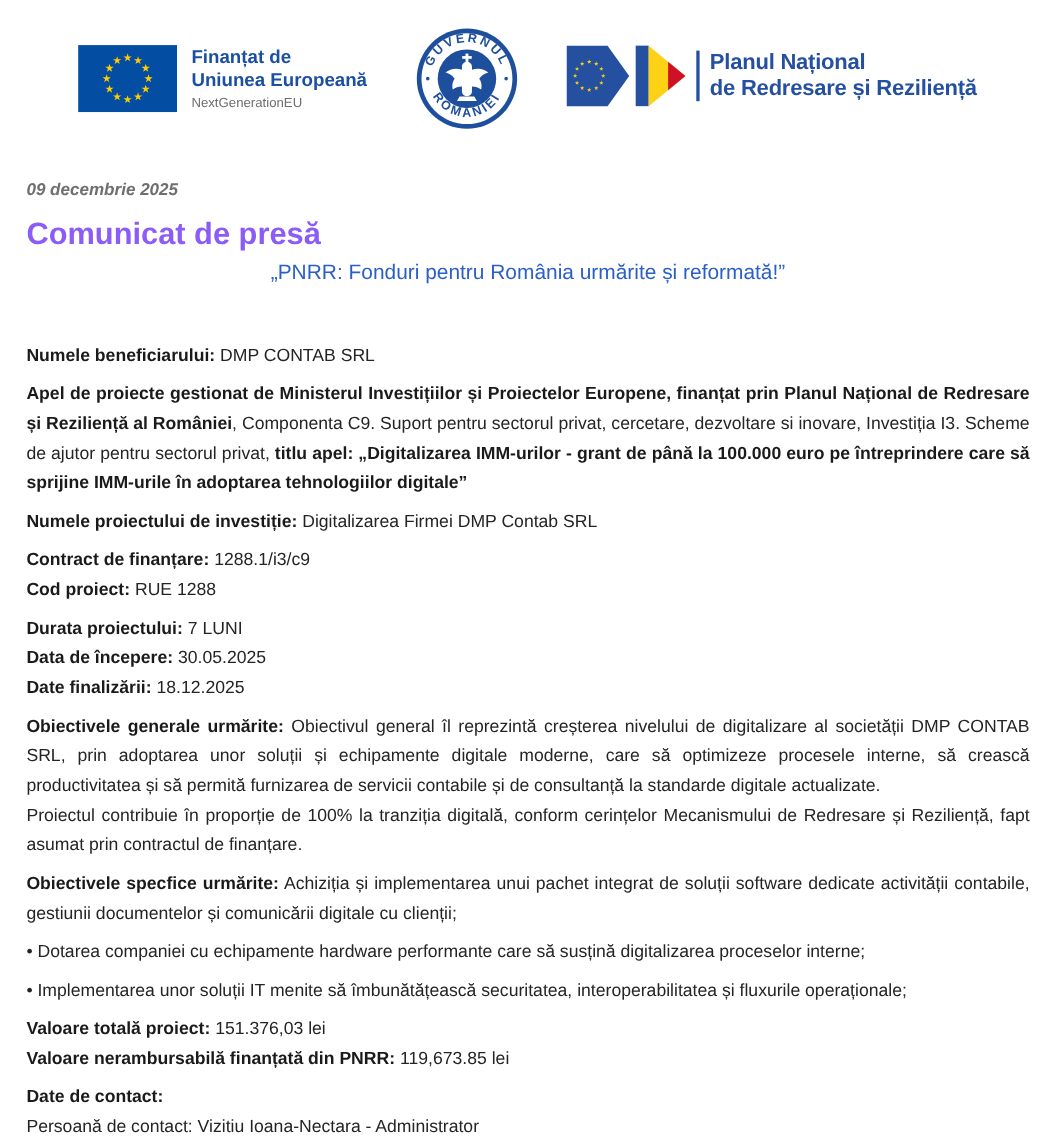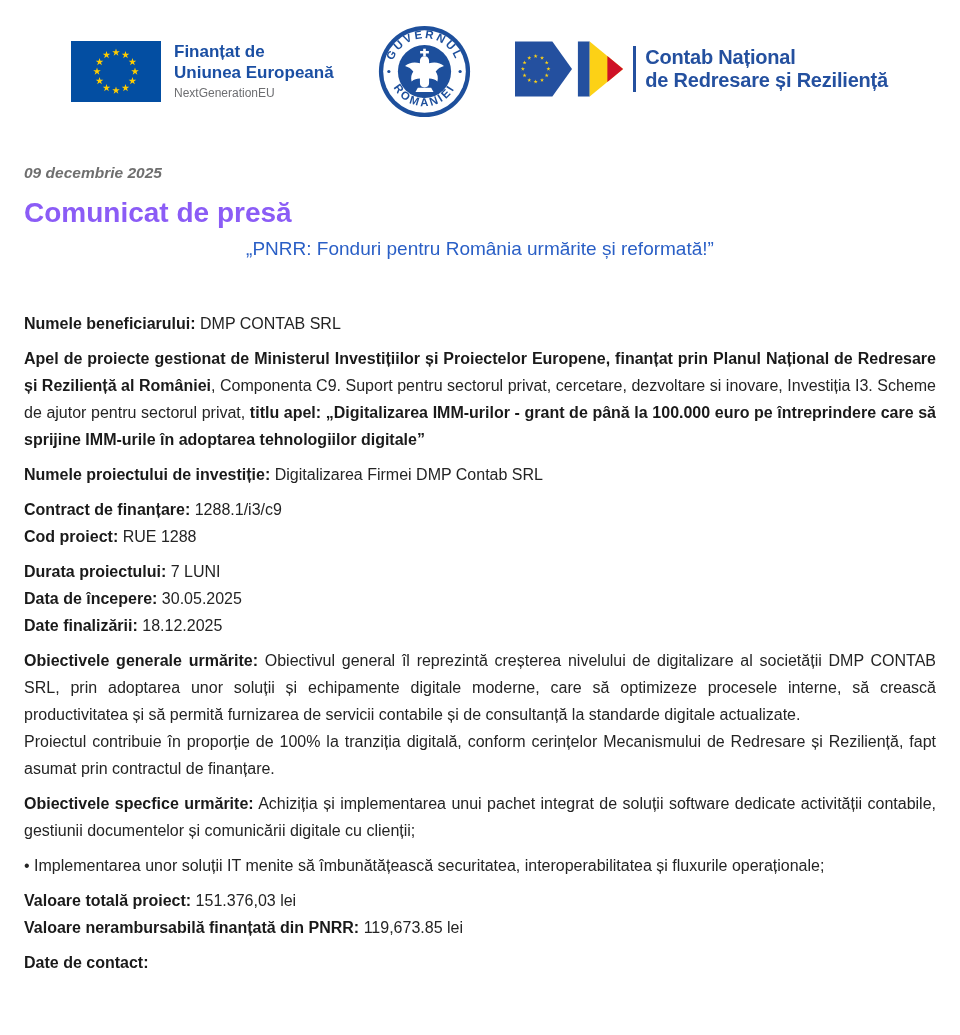--- a/index.html
+++ b/index.html
@@ -128,21 +128,21 @@
           <use href="#st" transform="translate(14.5,41.26) scale(0.55)"></use>
             <use href="#st" transform="translate(21,43) scale(0.55)"></use>
           <use href="#st" transform="translate(27.5,41.26) scale(0.55)"></use>
             <use href="#st" transform="translate(32.26,36.5) scale(0.55)"></use>
         </g>
         <rect x="64" y="2" width="12" height="56" fill="#24509f"></rect>
         <polygon points="76,2 110,30 76,58" fill="#fcd116"></polygon>
         <polygon points="94,16.8 110,30 94,43.2" fill="#ce1126"></polygon>
       </svg>
       <div class="pnrr-text">
-        <div>Contab Național</div>
+        <div>Planul Național</div>
         <div>de Redresare și Reziliență</div>
       </div>
     </div>
   </div>
 
   <div class="date-row">09 decembrie 2025</div>
   <div class="doc-title">Comunicat de presă</div>
   <div class="doc-subtitle">„PNRR: Fonduri pentru România urmărite și reformată!”</div>
 
   <div class="doc-body">
@@ -160,27 +160,28 @@
 
     <p class="pg">
       <span><b>Durata proiectului:</b><span> 7 LUNI</span></span><br>
       <span><b>Data de începere:</b><span> 30.05.2025</span></span><br>
       <span><b>Date finalizării:</b><span> 18.12.2025</span></span>
     </p>
 
     <p class="pg just"><b>Obiectivele generale urmărite:</b><span> Obiectivul general îl reprezintă creșterea nivelului de digitalizare al societății DMP CONTAB SRL, prin adoptarea unor soluții și echipamente digitale moderne, care să optimizeze procesele interne, să crească productivitatea și să permită furnizarea de servicii contabile și de consultanță la standarde digitale actualizate.</span><br><span>Proiectul contribuie în proporție de 100% la tranziția digitală, conform cerințelor Mecanismului de Redresare și Reziliență, fapt asumat prin contractul de finanțare.</span></p>
 
     <p class="pg just"><b>Obiectivele specfice urmărite:</b><span> Achiziția și implementarea unui pachet integrat de soluții software dedicate activității contabile, gestiunii documentelor și comunicării digitale cu clienții;</span></p>
+    <p class="pg bullet">• Dotarea companiei cu echipamente hardware performante care să susțină digitalizarea proceselor interne;</p>
     <p class="pg bullet">• Implementarea unor soluții IT menite să îmbunătățească securitatea, interoperabilitatea și fluxurile operaționale;</p>
 
     <p class="pg">
       <span><b>Valoare totală proiect:</b><span> 151.376,03 lei</span></span><br>
       <span><b>Valoare nerambursabilă finanțată din PNRR:</b><span> 119,673.85 lei</span></span>
     </p>
 
     <p class="pg">
       <b>Date de contact:</b><br>
-      <br>
+      <span>Persoană de contact: Vizitiu Ioana-Nectara - Administrator</span><br>
       
     </p>
 
   </div>
 </div>
 
 </body></html>

